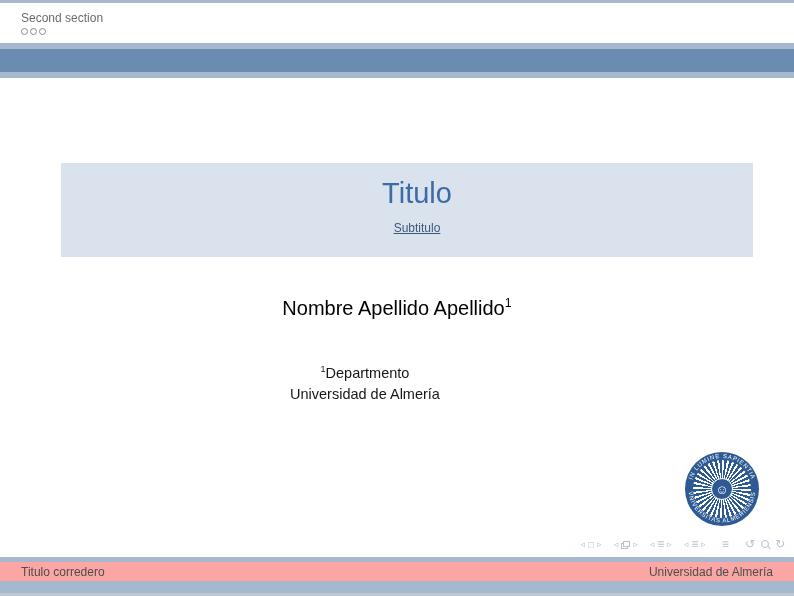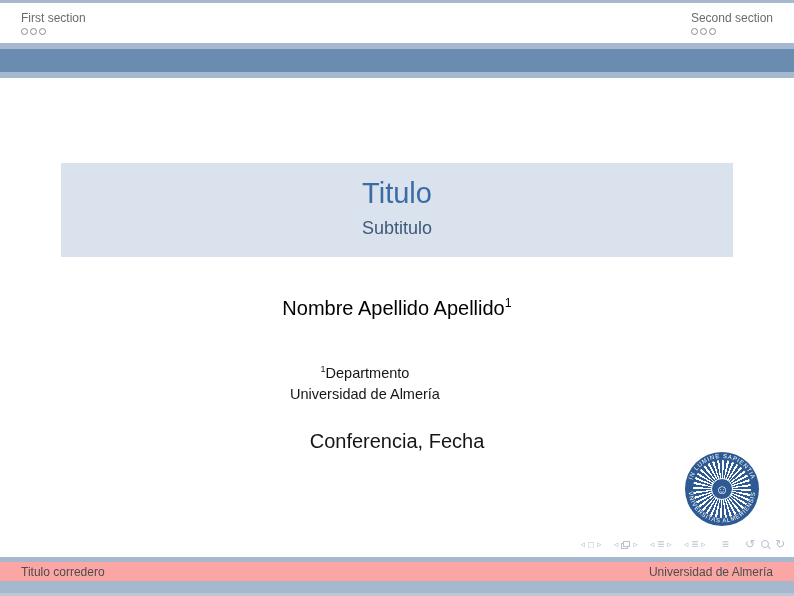--- a/index.html
+++ b/index.html
@@ -25,24 +25,24 @@
   .section-name { font-size: 12px; color: #6b6b6b; line-height: 14px; }
   .dots { margin-top: 3px; display: flex; gap: 2px; height: 8px; }
   .dot {
     width: 7px; height: 7px; box-sizing: border-box;
     border: 1.2px solid #8a8a8a; border-radius: 50%;
     background: transparent; display: inline-block;
   }
   
   .title-block {
     position: absolute; left: 61px; top: 163px; width: 672px; height: 94px;
-    background: #dae2ee; text-align: center;
+    background: #dae2ee; text-align: center; padding-left: 20px;
   }
   .title    { margin-top: 14px; font-size: 29px; color: #3c6ca6; line-height: 33px; }
-  .subtitle { margin-top: 7px;  font-size: 18px; color: #3e587a; line-height: 22px; }
+  .subtitle { margin-top: 7px;  font-size: 12px; color: #3e587a; line-height: 22px; text-decoration: underline; }
   
   .author-line {
     position: absolute; top: 296px; left: 0; width: 794px;
     text-align: center; font-size: 20px; color: #000000;
   }
   .author-line sup, .inst-line sup { font-size: 0.62em; }
   .institute-block {
     position: absolute; top: 359px; left: 0; width: 730px;
     text-align: center; font-size: 14.5px; color: #161616; line-height: 21px;
   }
@@ -106,28 +106,20 @@
 </style>
 </head>
 <body>
 
 <div class="slide">
 
   <div class="rule-top"></div>
 
   <div class="header">
     <div class="head-col">
-      <span class="section-name">First section</span>
-      <span class="dots">
-        <span class="dot"></span>
-        <span class="dot"></span>
-        <span class="dot"></span>
-      </span>
-    </div>
-    <div class="head-col">
       <span class="section-name">Second section</span>
       <span class="dots">
         <span class="dot"></span>
         <span class="dot"></span>
         <span class="dot"></span>
       </span>
     </div>
   </div>
 
   <div class="band">
@@ -141,21 +133,20 @@
     <div class="subtitle">Subtitulo</div>
   </div>
 
   <div class="author-line"><span>Nombre Apellido Apellido</span><sup>1</sup></div>
 
   <div class="institute-block">
     <div class="inst-line"><sup>1</sup><span>Departmento</span></div>
     <div class="inst-line">Universidad de Almería</div>
   </div>
 
-  <div class="date-line">Conferencia, Fecha</div>
 
   <div class="logo">
     <div class="logo-disc"></div>
     <div class="logo-rays"></div>
     <div class="logo-core">☺</div>
     <svg class="logo-ringtext" viewBox="0 0 74 74">
       <defs>
         <path id="arc-top" d="M 6,37 A 31,31 0 0 1 68,37"></path>
         <path id="arc-bottom" d="M 3.5,37 A 33.5,33.5 0 0 0 70.5,37"></path>
       </defs>

